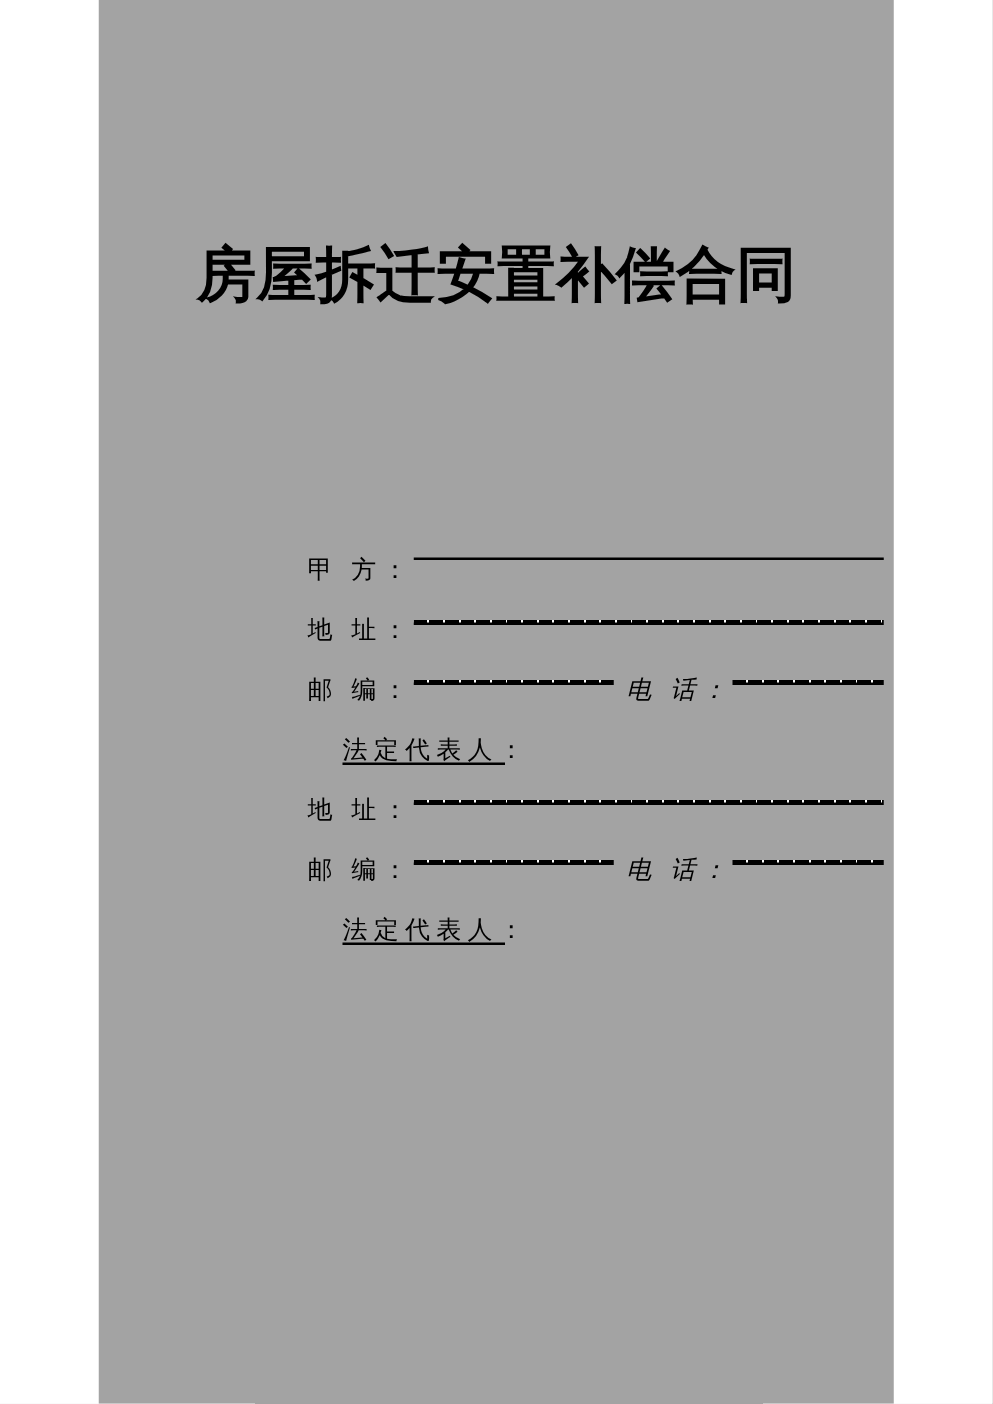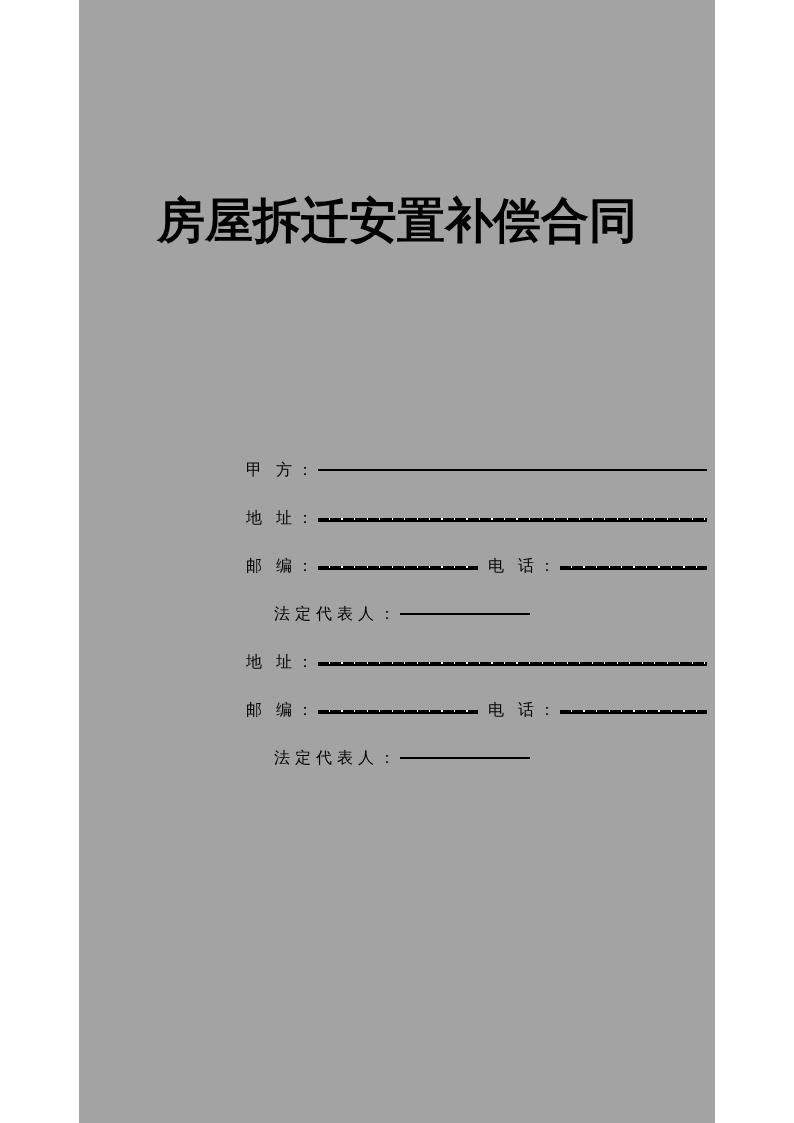--- a/index.html
+++ b/index.html
@@ -31,35 +31,37 @@
     white-space: nowrap;
   }
   .form {
     position: absolute;
     top: 446px;
     left: 167px;
     width: 461px;
   }
   .row {
     display: flex;
-    align-items: center;
+    align-items: flex-start;
     height: 48px;
-    font-size: 16px;
+    font-size: 20px;
   }
   .row.indent {
     padding-left: 28px;
+    flex-direction: column;
   }
   .label {
     line-height: 1;
     letter-spacing: 5px;
     white-space: pre;
     flex: 0 0 auto;
   }
   .label.phone-label {
     margin-left: 10px;
+    font-style: italic;
   }
   .line {
     position: relative;
     display: block;
     flex: 0 0 auto;
   }
   .line.grow { flex: 1 1 auto; }
   .line.thin {
     height: 2px;
     background: #000000;

